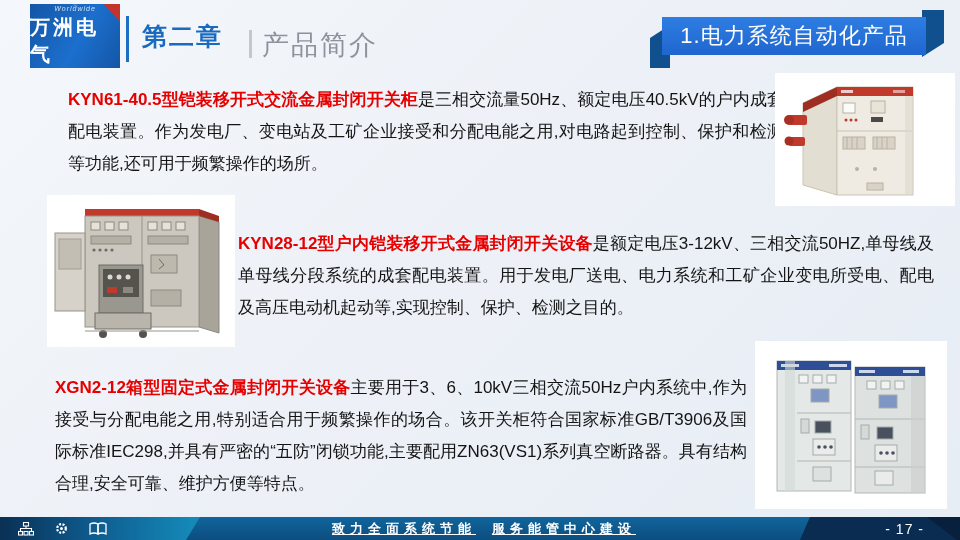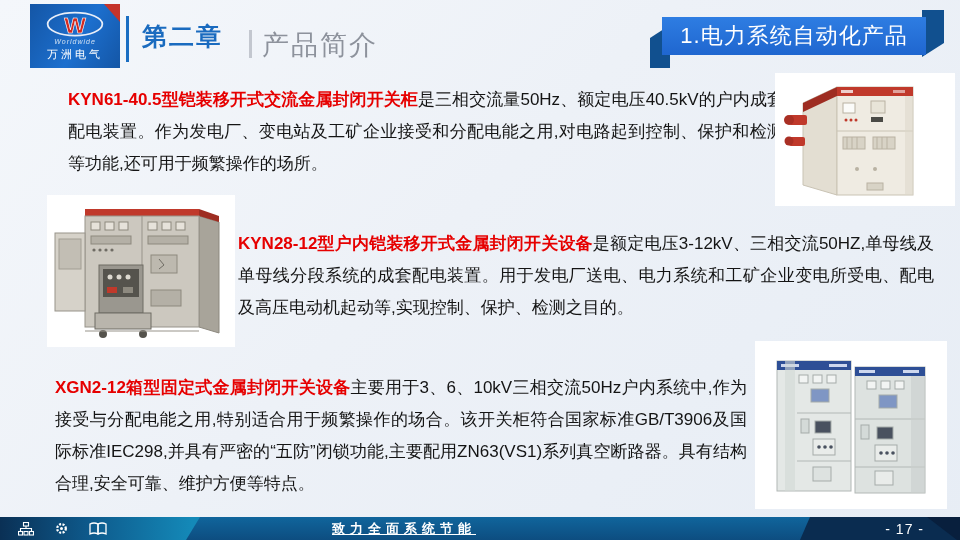--- a/index.html
+++ b/index.html
@@ -15,21 +15,21 @@
   .logo-box {
     left:30px; top:4px; width:90px; height:64px;
     background:linear-gradient(120deg,#1456a6 0%,#1c6fce 55%,#1456a6 100%);
     display:flex; flex-direction:column; align-items:center; justify-content:center;
   }
   .logo-accent {
     left:104px; top:4px; width:16px; height:18px;
     background:#c5342b; clip-path:polygon(100% 0,100% 100%,0 0);
   }
   .logo-en { font-size:7px; font-style:italic; color:#cfe0f2; margin-top:-2px; letter-spacing:1px; }
-  .logo-cn { font-size:11px; font-weight:normal; color:#ffffff; letter-spacing:3px; margin-top:2px; }
+  .logo-cn { font-size:20px; font-weight:bold; color:#ffffff; letter-spacing:3px; margin-top:2px; }
   .hdr-divider { left:126px; top:16px; width:3px; height:46px; background:#1b6ec2; }
   .chapter { left:142px; top:20px; font-size:25px; font-weight:bold; color:#1a6bbf; letter-spacing:2px; }
   .hdr-sep { left:249px; top:30px; width:3px; height:28px; background:#c3c7cf; }
   .section-title { left:262px; top:27px; font-size:27px; color:#8d929c; letter-spacing:2px; }
 
   
   .ribbon-face {
     left:662px; top:17px; width:264px; height:38px; z-index:2;
     background:linear-gradient(180deg,#2e7de2 0%,#1f66cf 100%);
     display:flex; align-items:center; justify-content:center;
@@ -248,15 +248,16 @@
       <circle cx="8" cy="8" r="1.6" fill="#fff"></circle>
     </svg>
     <svg width="18" height="14" viewBox="0 0 18 14">
       <path d="M1 2 Q5 0 9 2 L9 12 Q5 10 1 12 Z" fill="none" stroke="#fff" stroke-width="1.3"></path>
       <path d="M17 2 Q13 0 9 2 L9 12 Q13 10 17 12 Z" fill="none" stroke="#fff" stroke-width="1.3"></path>
     </svg>
   </div>
 
   <div class="slogan">
     <span>致力全面系统节能</span>
+    <span>服务能管中心建设</span>
   </div>
   <div class="page-num">- 17 -</div>
 </div>
 
 </body></html>

